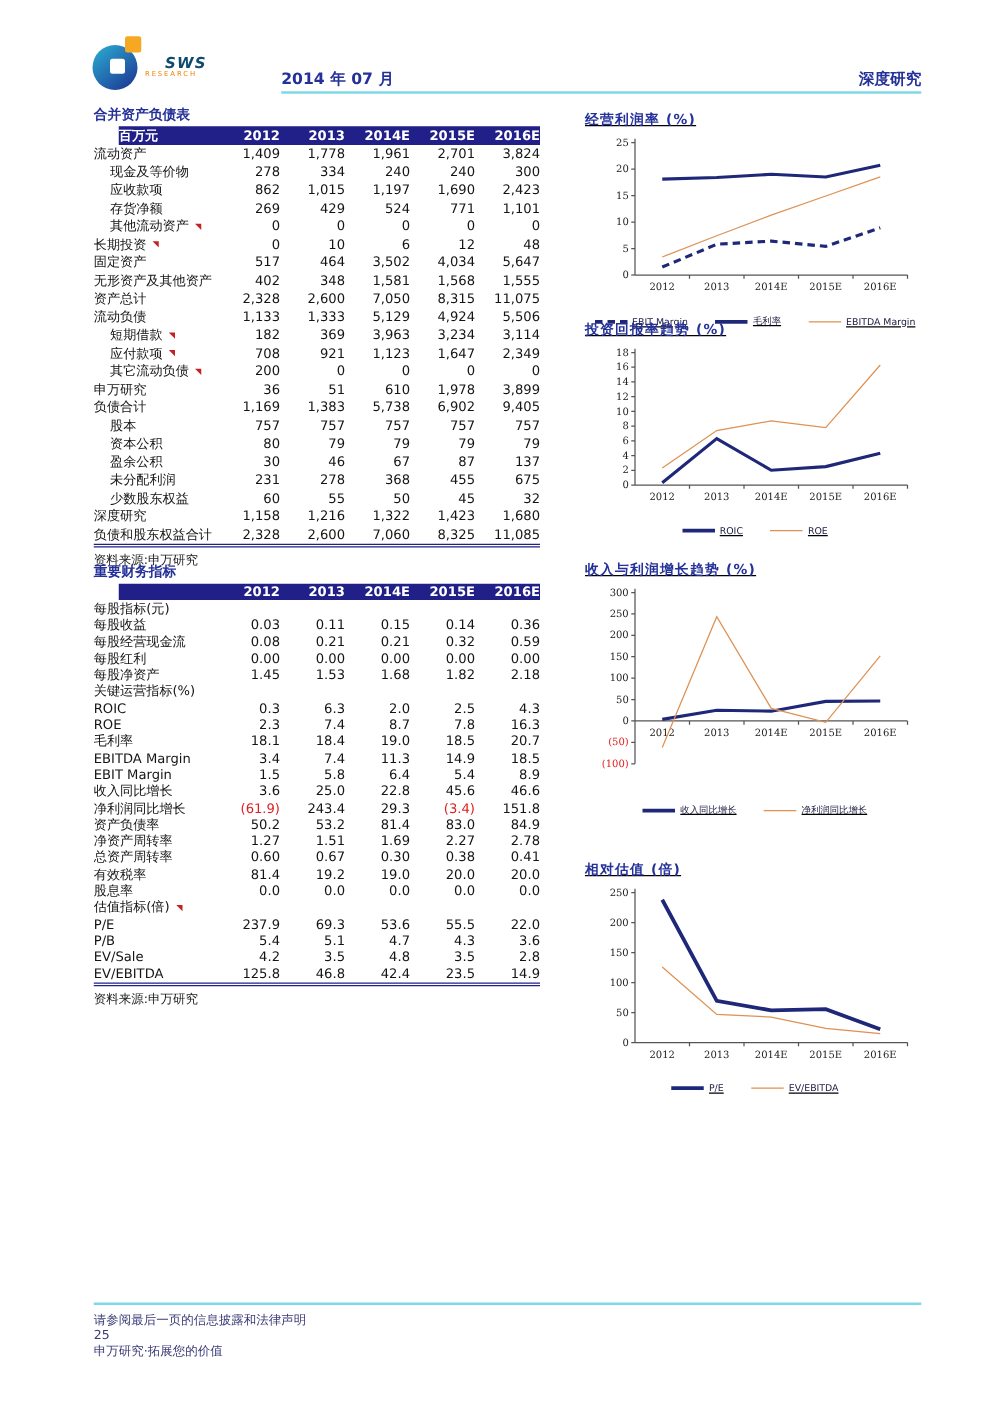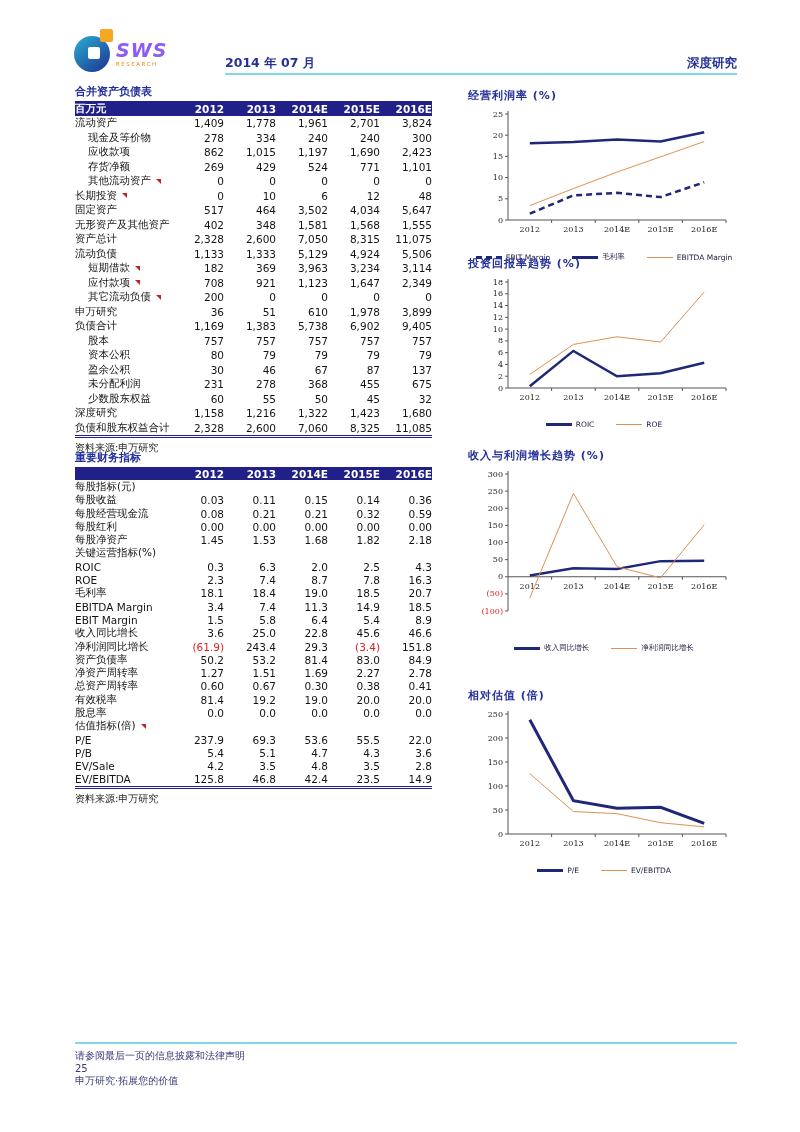--- a/index.html
+++ b/index.html
@@ -6,42 +6,42 @@
   .page{position:relative;width:800px;height:1132px;background:#ffffff;overflow:hidden;
         font-family:"DejaVu Sans","Liberation Sans",sans-serif;}
 
   
   .logo{position:absolute;left:74px;top:36px;display:flex;align-items:center;}
   .logo-circle{position:relative;width:36px;height:36px;border-radius:50%;
                background:linear-gradient(140deg,#2BA9D1 5%,#1D3D96 90%);}
   .logo-notch{position:absolute;left:14px;top:11px;width:12px;height:12px;background:#fff;border-radius:2px;}
   .logo-square{position:absolute;right:-3px;top:-7px;width:13px;height:13px;background:#F7A823;border-radius:2px;}
   .logo-text{margin-left:6px;line-height:1;}
-  .logo-sws{font-size:19px;font-weight:bold;color:#8b5cf6;letter-spacing:1px;font-style:italic;}
+  .logo-sws{font-size:12px;font-weight:bold;color:#0c4a6e;letter-spacing:1px;font-style:italic;margin-left:16px;}
   .logo-research{font-size:5.5px;color:#F08300;letter-spacing:1.5px;margin-top:2px;}
   .hdr-date{position:absolute;left:225px;top:55px;font-size:12.5px;font-weight:bold;color:#243199;}
   .hdr-type{position:absolute;right:63px;top:55px;font-size:12.5px;font-weight:bold;color:#243199;}
   .hdr-rule{position:absolute;left:225px;top:73px;width:512px;height:2px;background:#7FD9E8;}
 
   
   .tbl-block{position:absolute;left:75px;width:357px;}
   .tbl-title{font-size:11px;font-weight:bold;color:#243199;margin-bottom:2px;}
   .tbl{border-bottom:3px double #212088;}
   .t-row{display:flex;align-items:center;height:14.5px;font-size:10.5px;color:#141414;}
   #km-table .t-row{height:13.3px;}
-  .t-head{background:#212088;color:#ffffff;font-weight:bold;height:15px;}
+  .t-head{background:#212088;color:#ffffff;font-weight:bold;height:15px;margin-left:20px;}
   .t-head .t-num{color:#ffffff;}
   .t-label{flex:1;display:flex;align-items:center;white-space:nowrap;overflow:hidden;}
   .t-num{width:52px;text-align:right;}
   .red{color:#E02020;}
   .mark{width:0;height:0;border-top:5px solid #C42222;border-left:5px solid transparent;margin-left:5px;display:inline-block;}
   .t-src{font-size:10px;color:#1A1A1A;margin-top:3px;}
 
   
-  .chart-block{position:absolute;left:468px;width:272px;}
+  .chart-block{position:absolute;left:468px;width:272px;text-decoration:underline;}
   .chart-title{font-size:11px;font-weight:bold;color:#243199;letter-spacing:1px;margin-bottom:3px;}
   svg text{font-family:"DejaVu Serif","Liberation Serif",serif;font-size:8px;}
   .legend{display:flex;justify-content:center;gap:22px;margin-top:8px;font-size:7.5px;color:#1A1A40;align-items:center;}
   .lg-item{display:flex;align-items:center;}
   .lg-sample{display:inline-block;width:26px;height:0;margin-right:4px;}
 
   
   .footer-rule{position:absolute;left:75px;top:1042px;width:662px;height:2px;background:#7FD9E8;}
   .footer{position:absolute;left:75px;top:1049px;width:662px;display:flex;justify-content:space-between;
           font-size:10px;color:#3A3A78;flex-direction:column;}

